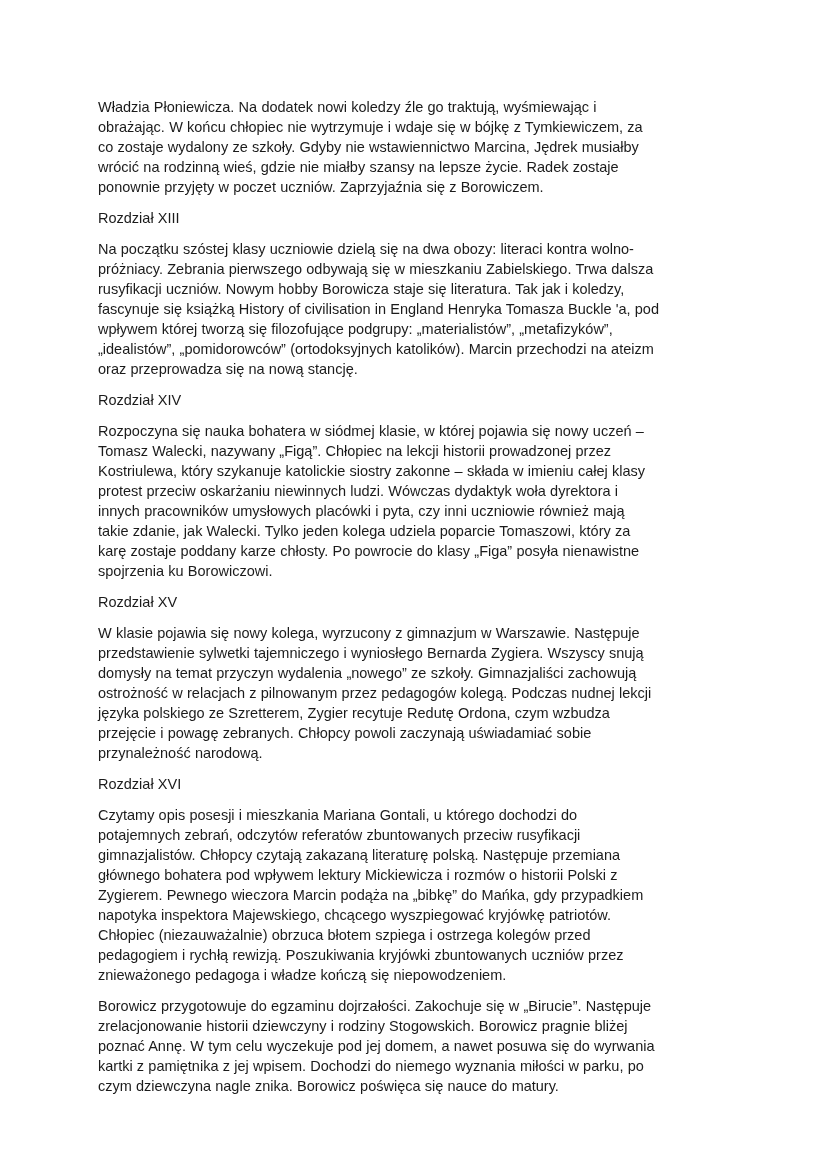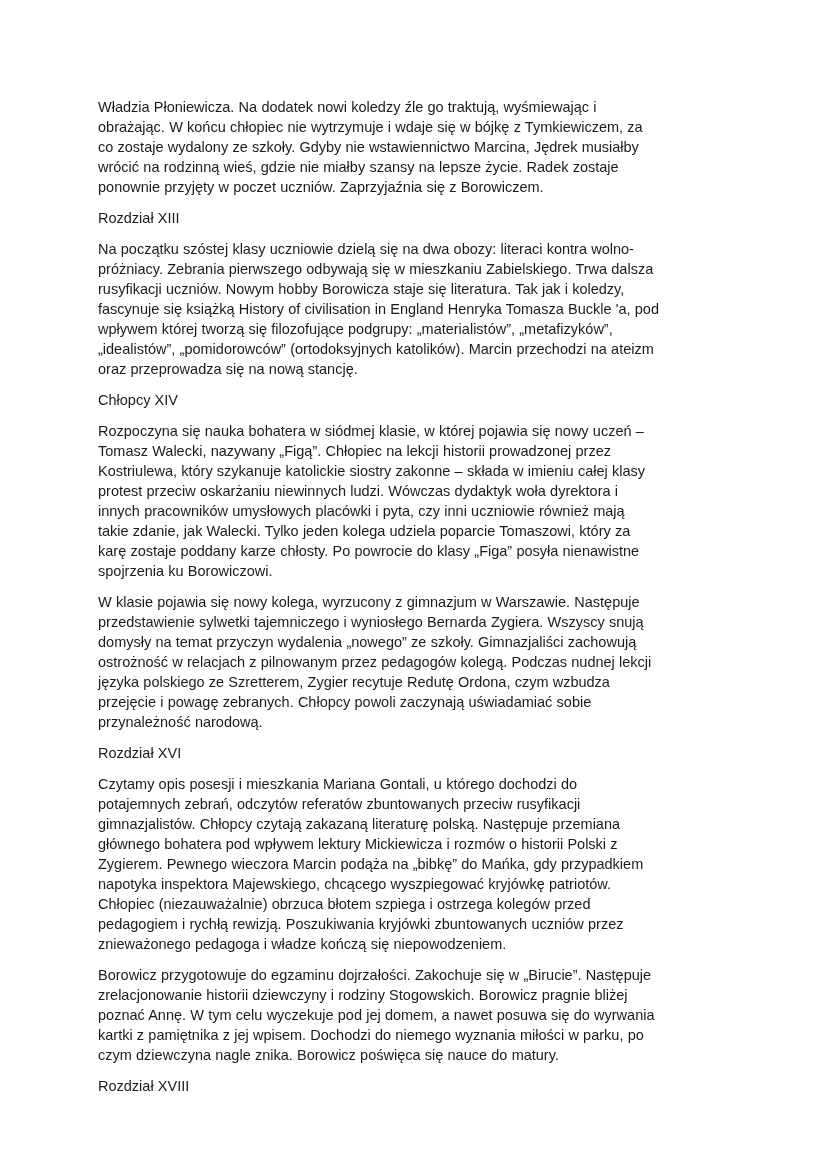--- a/index.html
+++ b/index.html
@@ -29,20 +29,20 @@
     font-weight: 400;
   }
 </style>
 </head>
 <body>
 
 <div class="page">
   <p class="block paragraph">Władzia Płoniewicza. Na dodatek nowi koledzy źle go traktują, wyśmiewając i obrażając. W końcu chłopiec nie wytrzymuje i wdaje się w bójkę z Tymkiewiczem, za co zostaje wydalony ze szkoły. Gdyby nie wstawiennictwo Marcina, Jędrek musiałby wrócić na rodzinną wieś, gdzie nie miałby szansy na lepsze życie. Radek zostaje ponownie przyjęty w poczet uczniów. Zaprzyjaźnia się z Borowiczem.</p>
   <p class="block heading">Rozdział XIII</p>
   <p class="block paragraph">Na początku szóstej klasy uczniowie dzielą się na dwa obozy: literaci kontra wolno-próżniacy. Zebrania pierwszego odbywają się w mieszkaniu Zabielskiego. Trwa dalsza rusyfikacji uczniów. Nowym hobby Borowicza staje się literatura. Tak jak i koledzy, fascynuje się książką History of civilisation in England Henryka Tomasza Buckle 'a, pod wpływem której tworzą się filozofujące podgrupy: „materialistów”, „metafizyków”, „idealistów”, „pomidorowców” (ortodoksyjnych katolików). Marcin przechodzi na ateizm oraz przeprowadza się na nową stancję.</p>
-  <p class="block heading">Chłopcy XIV</p>
+  <p class="block heading">Rozdział XIV</p>
   <p class="block paragraph">Rozpoczyna się nauka bohatera w siódmej klasie, w której pojawia się nowy uczeń – Tomasz Walecki, nazywany „Figą”. Chłopiec na lekcji historii prowadzonej przez Kostriulewa, który szykanuje katolickie siostry zakonne – składa w imieniu całej klasy protest przeciw oskarżaniu niewinnych ludzi. Wówczas dydaktyk woła dyrektora i innych pracowników umysłowych placówki i pyta, czy inni uczniowie również mają takie zdanie, jak Walecki. Tylko jeden kolega udziela poparcie Tomaszowi, który za karę zostaje poddany karze chłosty. Po powrocie do klasy „Figa” posyła nienawistne spojrzenia ku Borowiczowi.</p>
+  <p class="block heading">Rozdział XV</p>
   <p class="block paragraph">W klasie pojawia się nowy kolega, wyrzucony z gimnazjum w Warszawie. Następuje przedstawienie sylwetki tajemniczego i wyniosłego Bernarda Zygiera. Wszyscy snują domysły na temat przyczyn wydalenia „nowego” ze szkoły. Gimnazjaliści zachowują ostrożność w relacjach z pilnowanym przez pedagogów kolegą. Podczas nudnej lekcji języka polskiego ze Szretterem, Zygier recytuje Redutę Ordona, czym wzbudza przejęcie i powagę zebranych. Chłopcy powoli zaczynają uświadamiać sobie przynależność narodową.</p>
   <p class="block heading">Rozdział XVI</p>
   <p class="block paragraph">Czytamy opis posesji i mieszkania Mariana Gontali, u którego dochodzi do potajemnych zebrań, odczytów referatów zbuntowanych przeciw rusyfikacji gimnazjalistów. Chłopcy czytają zakazaną literaturę polską. Następuje przemiana głównego bohatera pod wpływem lektury Mickiewicza i rozmów o historii Polski z Zygierem. Pewnego wieczora Marcin podąża na „bibkę” do Mańka, gdy przypadkiem napotyka inspektora Majewskiego, chcącego wyszpiegować kryjówkę patriotów. Chłopiec (niezauważalnie) obrzuca błotem szpiega i ostrzega kolegów przed pedagogiem i rychłą rewizją. Poszukiwania kryjówki zbuntowanych uczniów przez znieważonego pedagoga i władze kończą się niepowodzeniem.</p>
   <p class="block paragraph">Borowicz przygotowuje do egzaminu dojrzałości. Zakochuje się w „Birucie”. Następuje zrelacjonowanie historii dziewczyny i rodziny Stogowskich. Borowicz pragnie bliżej poznać Annę. W tym celu wyczekuje pod jej domem, a nawet posuwa się do wyrwania kartki z pamiętnika z jej wpisem. Dochodzi do niemego wyznania miłości w parku, po czym dziewczyna nagle znika. Borowicz poświęca się nauce do matury.</p>
-  <p class="block heading">Rozdział XVIII</p>
 </div>
 
 </body></html>

